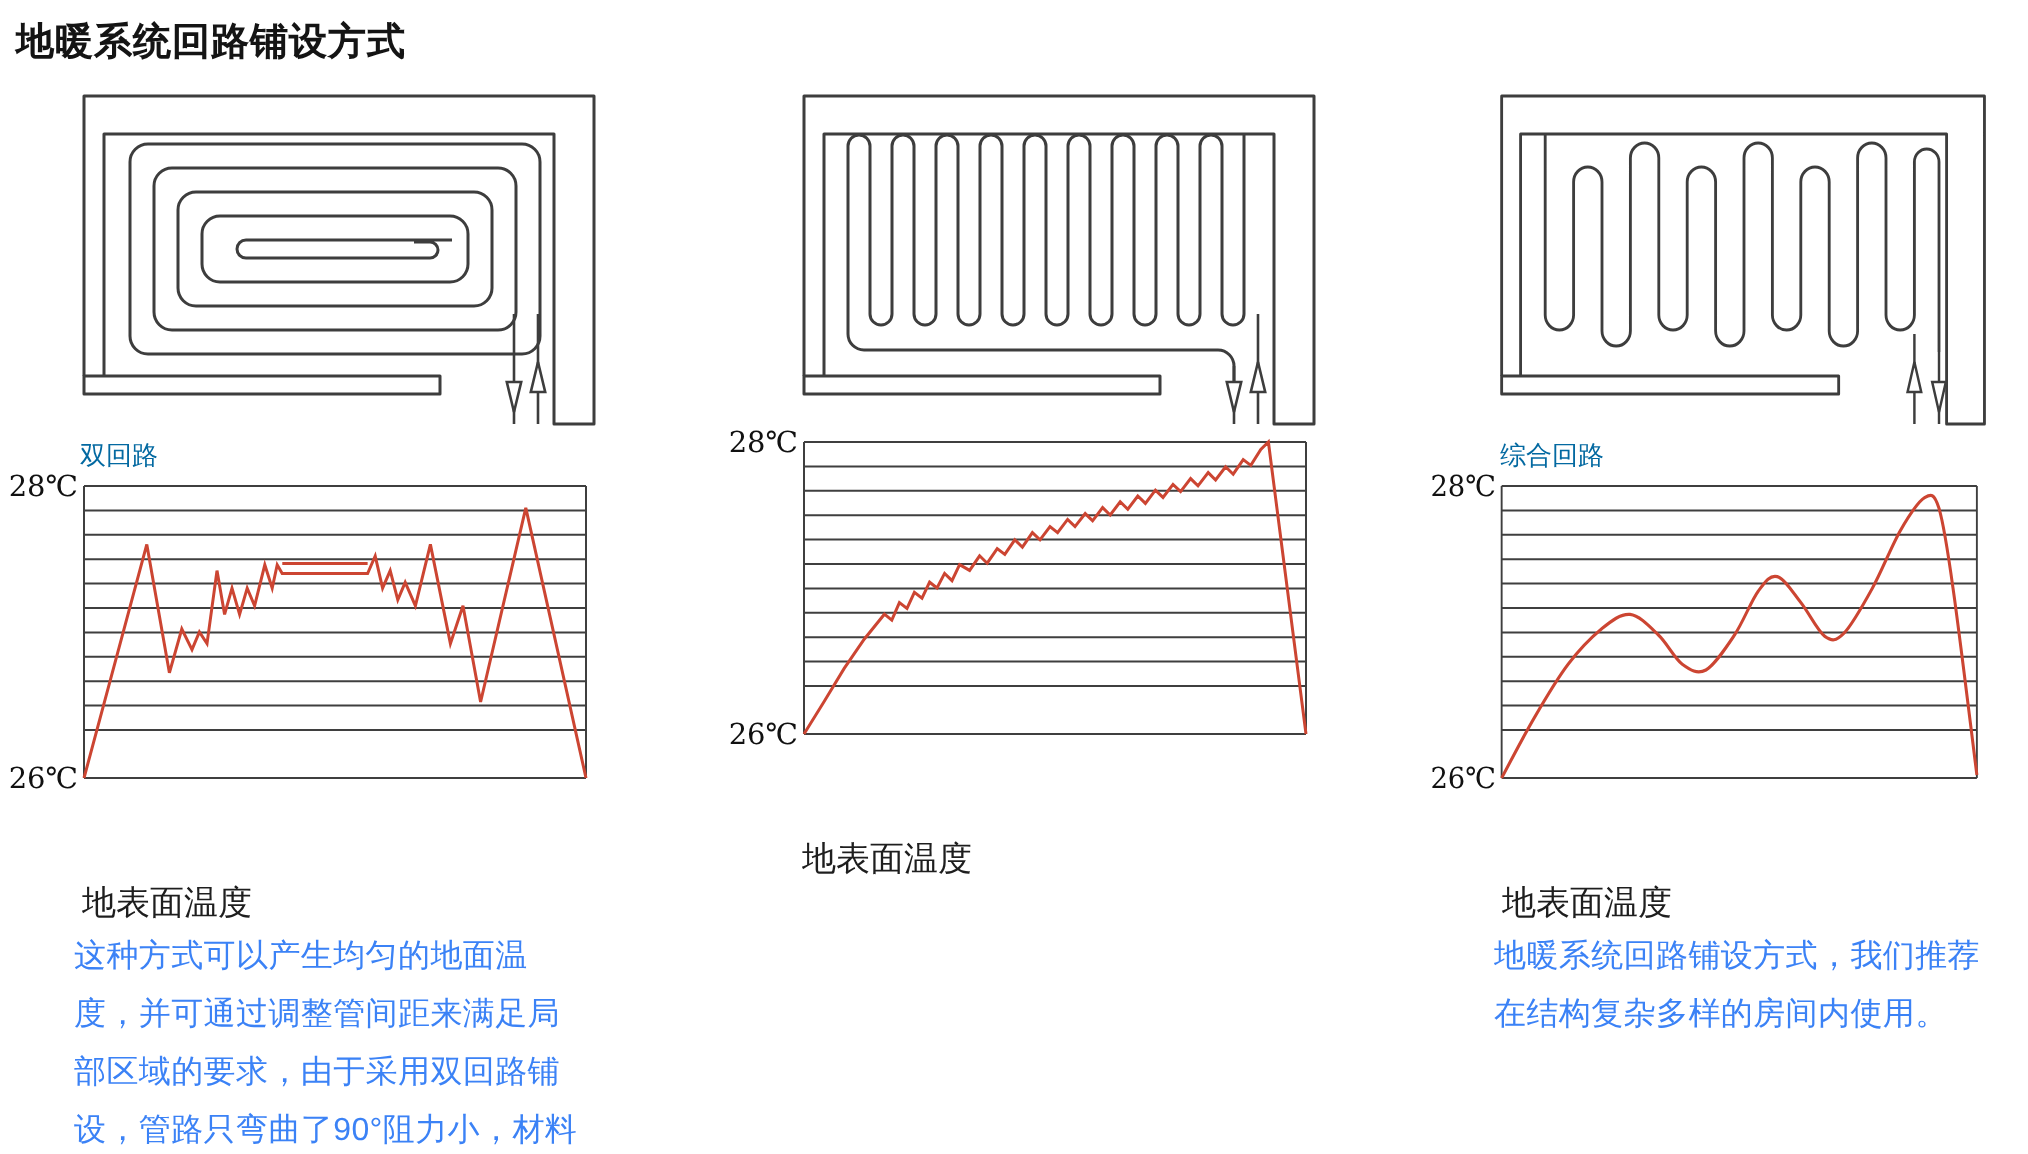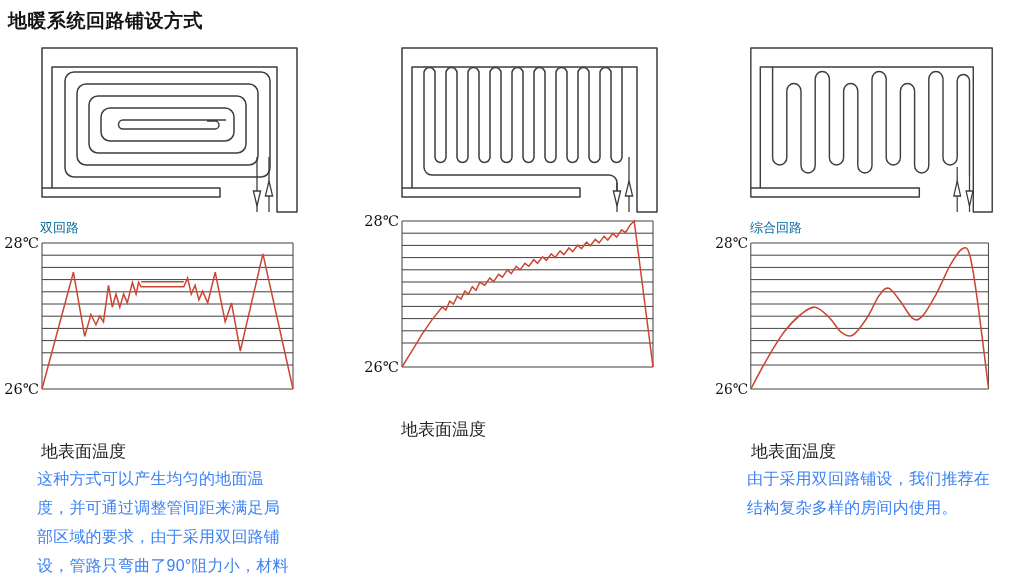--- a/index.html
+++ b/index.html
@@ -143,14 +143,14 @@
         <line x1="22" y1="126" x2="273" y2="126"></line>
         <line x1="22" y1="150" x2="273" y2="150"></line>
         <line x1="22" y1="4" x2="22" y2="150"></line>
         <line x1="273" y1="4" x2="273" y2="150"></line>
       </g>
       <text x="19" y="9" text-anchor="end" font-family="'DejaVu Serif','Liberation Serif',serif" font-size="14.5" fill="#111111">28℃</text>
       <text x="19" y="155" text-anchor="end" font-family="'DejaVu Serif','Liberation Serif',serif" font-size="14.5" fill="#111111">26℃</text>
       <path d="M 22,150 C 24.9,144.9 33.7,128.8 39.6,119.3 C 45.4,109.8 51.3,100.4 57.1,93.1 C 63.0,85.8 69.3,79.7 74.7,75.5 C 80.1,71.4 84.8,67.8 89.8,68.2 C 94.8,68.7 100.2,74.3 104.8,78.5 C 109.4,82.6 113.2,90.1 117.4,93.1 C 121.6,96.0 125.3,98.4 129.9,96.0 C 134.5,93.5 140.4,85.0 145.0,78.5 C 149.6,71.9 153.8,61.4 157.5,56.6 C 161.3,51.7 163.8,48.3 167.6,49.3 C 171.3,50.2 175.9,57.4 180.1,62.4 C 184.3,67.4 188.9,76.6 192.7,79.2 C 196.4,81.7 198.5,81.7 202.7,77.7 C 206.9,73.7 212.8,63.7 217.8,55.1 C 222.8,46.5 228.2,33.4 232.8,25.9 C 237.4,18.4 242.0,11.7 245.4,9.8 C 248.7,8.0 250.4,7.4 252.9,14.9 C 255.4,22.5 257.1,32.8 260.4,55.1 C 263.8,77.4 270.9,133.0 273.0,148.5" fill="none" stroke="#cc4532" stroke-width="1.6"></path>
     </svg>
   <div class="chart-caption">地表面温度</div>
-  <div class="description">由于采用双回路铺设，我们推荐在结构复杂多样的房间内使用。</div>
+  <div class="description">地暖系统回路铺设方式，我们推荐在结构复杂多样的房间内使用。</div>
 </div>
 
 </body></html>

